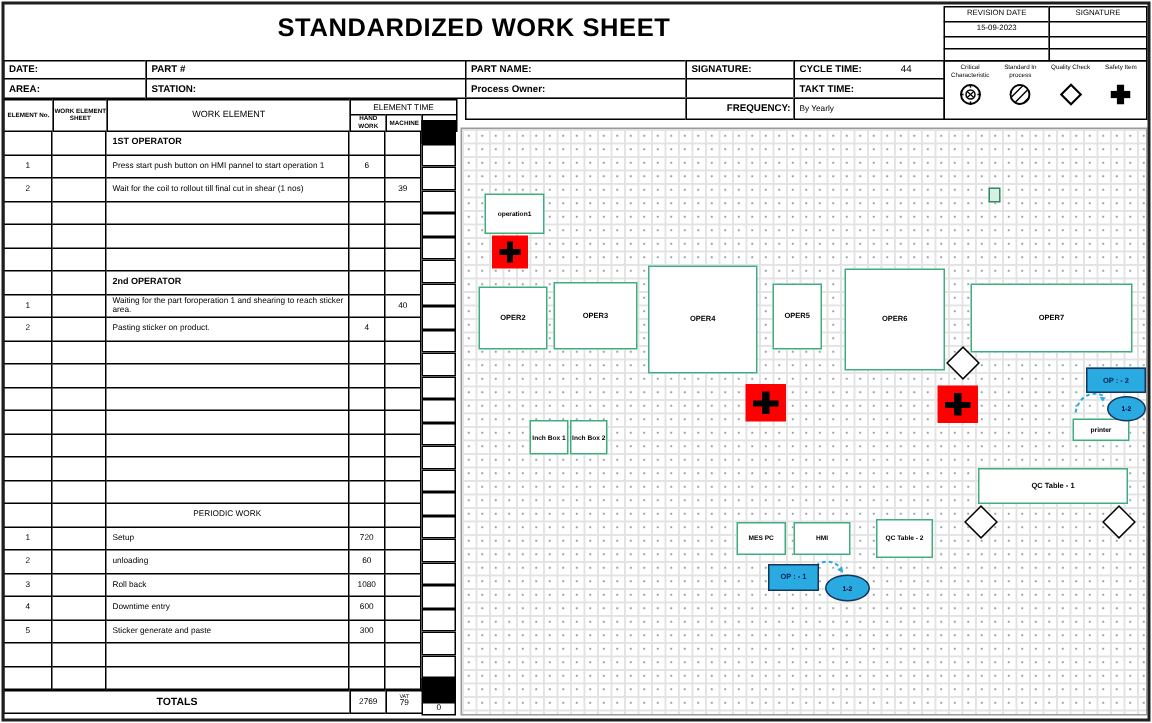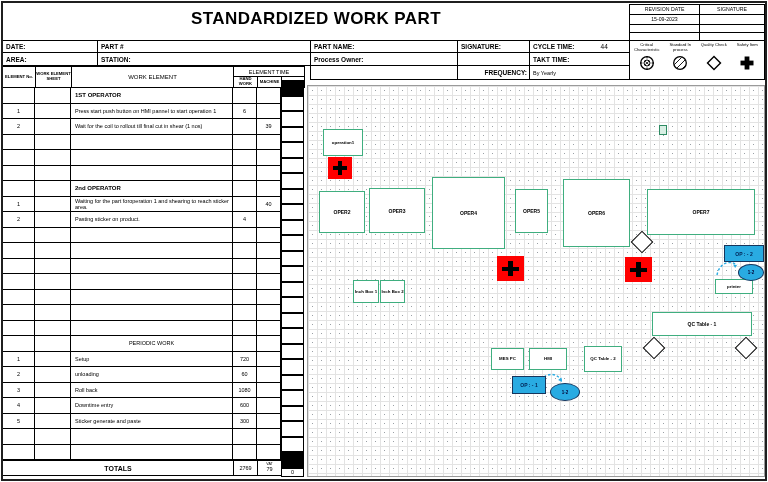--- a/index.html
+++ b/index.html
@@ -74,21 +74,21 @@
   .leg-item{flex:1;display:flex;flex-direction:column;align-items:center;justify-content:flex-start;
      padding-top:2px;}
   .leg-label{font-size:4.2px;text-align:center;line-height:1.15;height:11px;}
 </style>
 </head>
 <body>
 
 <div id="page">
   <div id="frame"></div>
 
-  <div id="title">STANDARDIZED WORK PART</div>
+  <div id="title">STANDARDIZED WORK SHEET</div>
 
   <div class="cell tiny" style="left:629px;top:4px;width:71px;height:11px;font-size:5.2px;font-weight:normal;">
     <span>REVISION DATE</span>
   </div>
   <div class="cell tiny" style="left:699px;top:4px;width:66px;height:11px;font-size:5.2px;font-weight:normal;">
     <span>SIGNATURE</span>
   </div>
   <div class="cell tiny" style="left:629px;top:14px;width:71px;height:11px;font-size:5.2px;font-weight:normal;">
     <span>15-09-2023</span>
   </div>

